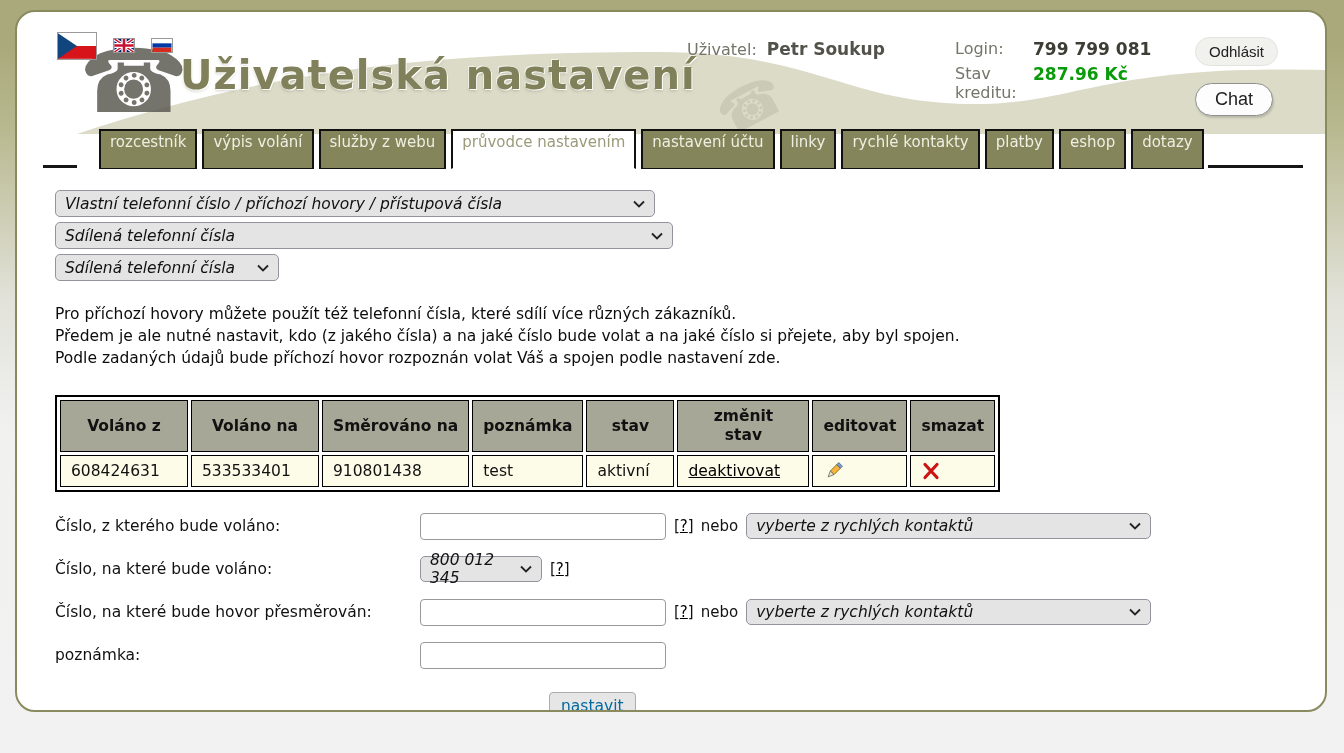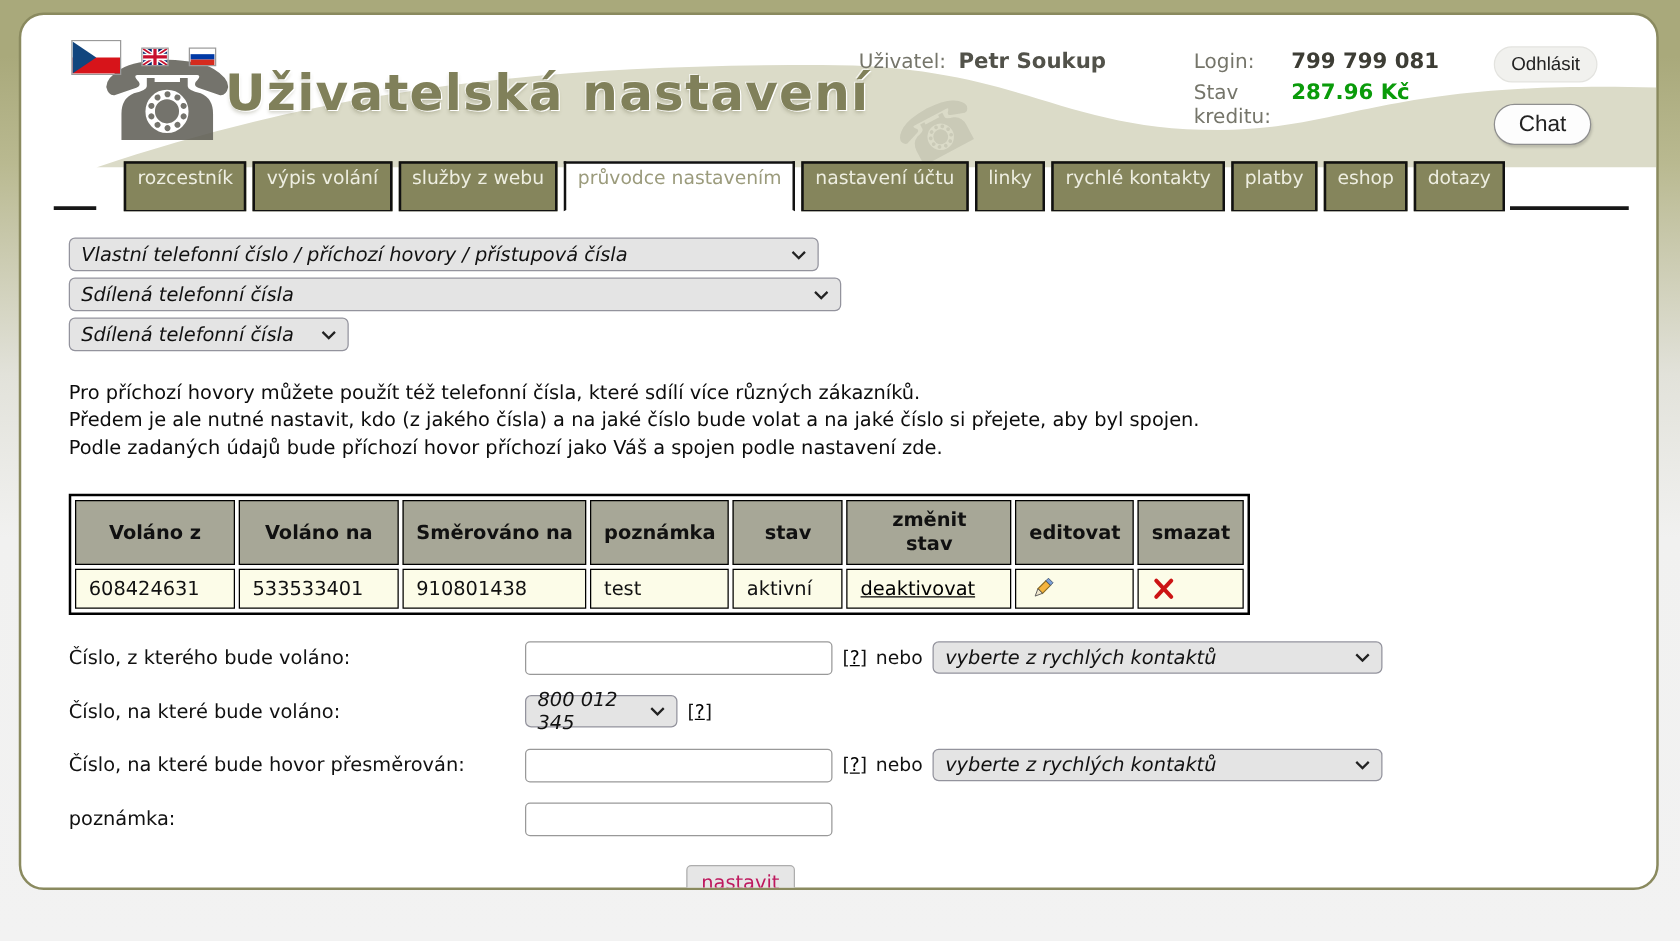--- a/index.html
+++ b/index.html
@@ -105,26 +105,26 @@
   .form { margin-top:20px; }
   .frow { display:flex; align-items:center; margin-bottom:15px; height:28px; }
   .frow .lbl { flex:0 0 365px; font-size:15.5px; }
   input.txt {
     width:246px; height:27px; border:1px solid #999; border-radius:4px;
     background:#fff; padding:0 6px; font-size:15px; font-family:inherit;
   }
   .help { margin:0 7px 0 8px; white-space:nowrap; }
   .help a { color:#000; text-decoration:underline; cursor:pointer; }
   .or { margin-right:8px; }
-  .sel.quick { width:360px; height:26px; margin-bottom:0; }
+  .sel.quick { width:405px; height:26px; margin-bottom:0; }
   .sel.numsel { width:122px; height:26px; margin-bottom:0; margin-right:8px; }
   .btn-submit {
     margin-left:494px; margin-top:8px;
     background:#e6e6e6; border:1px solid #adadad; border-radius:4px;
-    padding:4px 11px; font-size:15.5px; font-family:inherit; cursor:pointer; color:#be185d;text-align:right;
+    padding:4px 11px; font-size:15.5px; font-family:inherit; cursor:pointer; color:#0369a1;text-align:right;
   }
 </style>
 </head>
 <body>
 
 <div class="card">
 
   <div class="hdr">
     <svg class="wave" viewBox="0 0 1308 122" preserveAspectRatio="none">
       <path d="M 60,122 C 250,58 420,40 640,40 C 800,40 828,92 958,92 C 1060,92 1088,52 1308,58 L 1308,122 L 60,122 Z" fill="#dbdbc8"></path>
@@ -210,21 +210,21 @@
       <span class="chev">
           <svg width="12" height="8" viewBox="0 0 12 8">
             <path d="M1,1.5 L6,6.5 L11,1.5" fill="none" stroke="#222" stroke-width="1.8"></path>
           </svg>
         </span>
     </div>
 
     <div class="intro">
       <div>Pro příchozí hovory můžete použít též telefonní čísla, které sdílí více různých zákazníků.</div>
       <div>Předem je ale nutné nastavit, kdo (z jakého čísla) a na jaké číslo bude volat a na jaké číslo si přejete, aby byl spojen.</div>
-      <div>Podle zadaných údajů bude příchozí hovor příchozí jako Váš a spojen podle nastavení zde.</div>
+      <div>Podle zadaných údajů bude příchozí hovor rozpoznán volat Váš a spojen podle nastavení zde.</div>
     </div>
 
     <table class="routes">
       <thead>
         <tr>
           <th class="col-from">Voláno z</th>
           <th class="col-to">Voláno na</th>
           <th class="col-route">Směrováno na</th>
           <th class="col-note">poznámka</th>
           <th class="col-state">stav</th>

